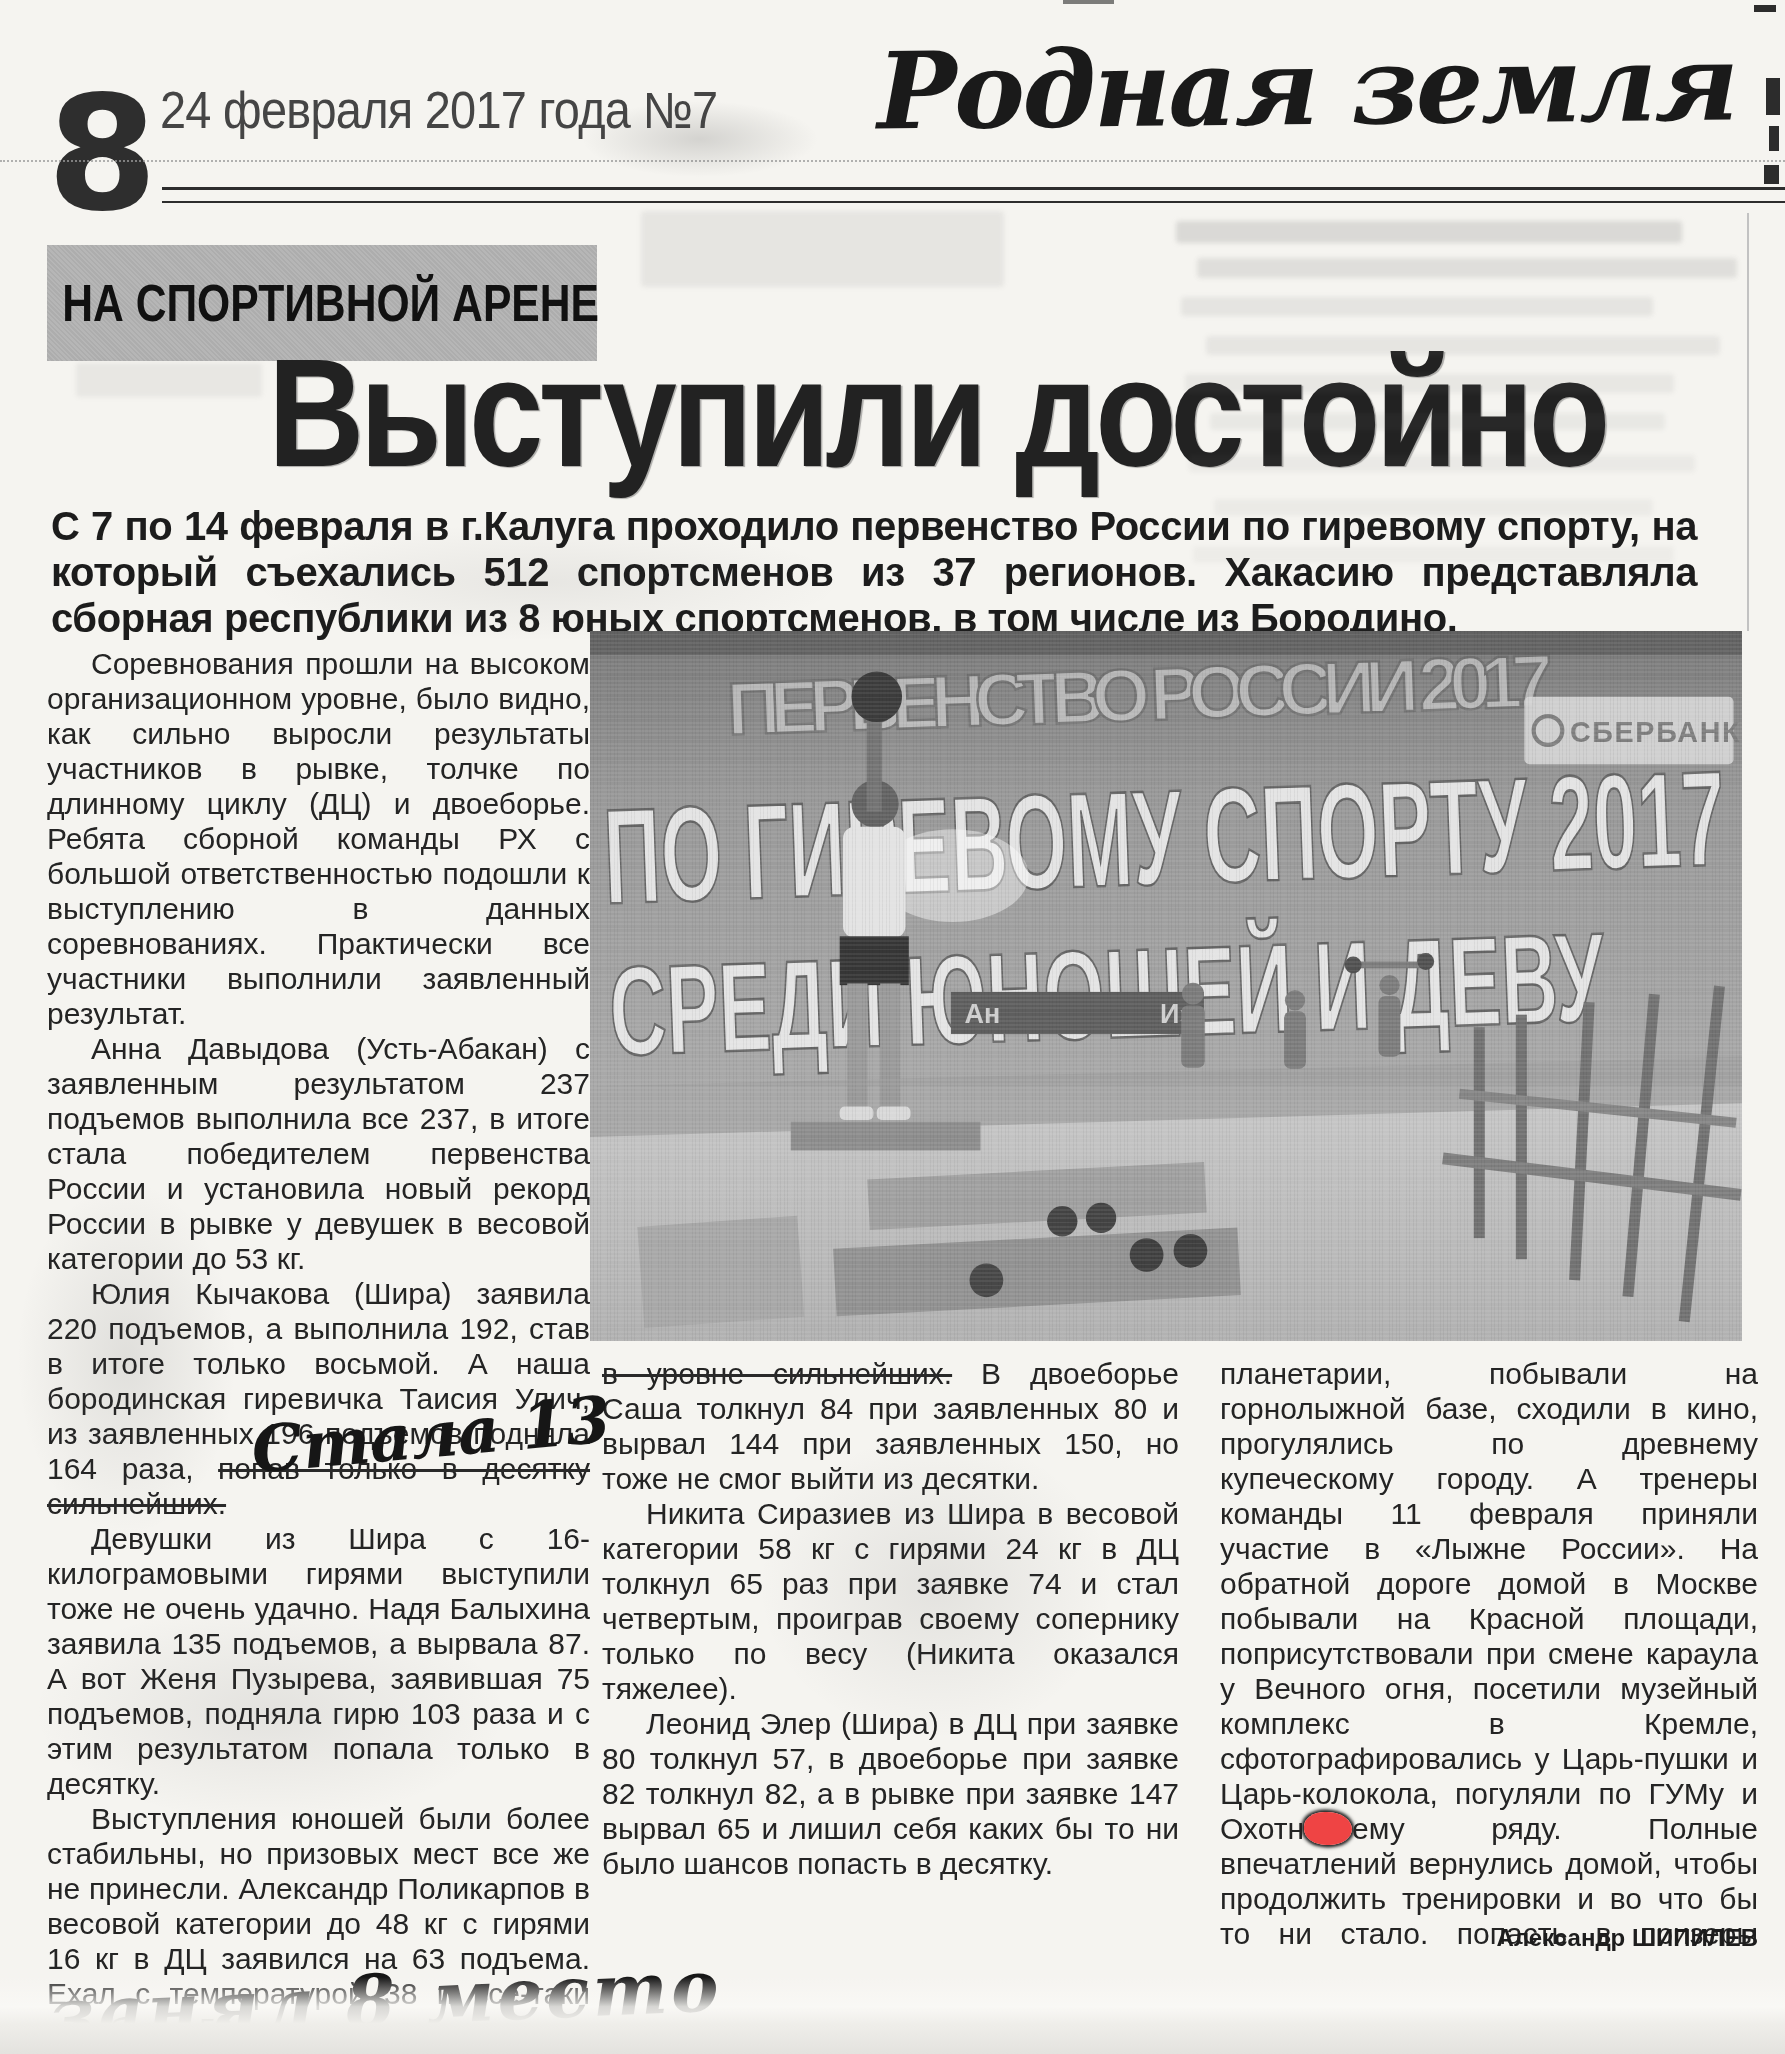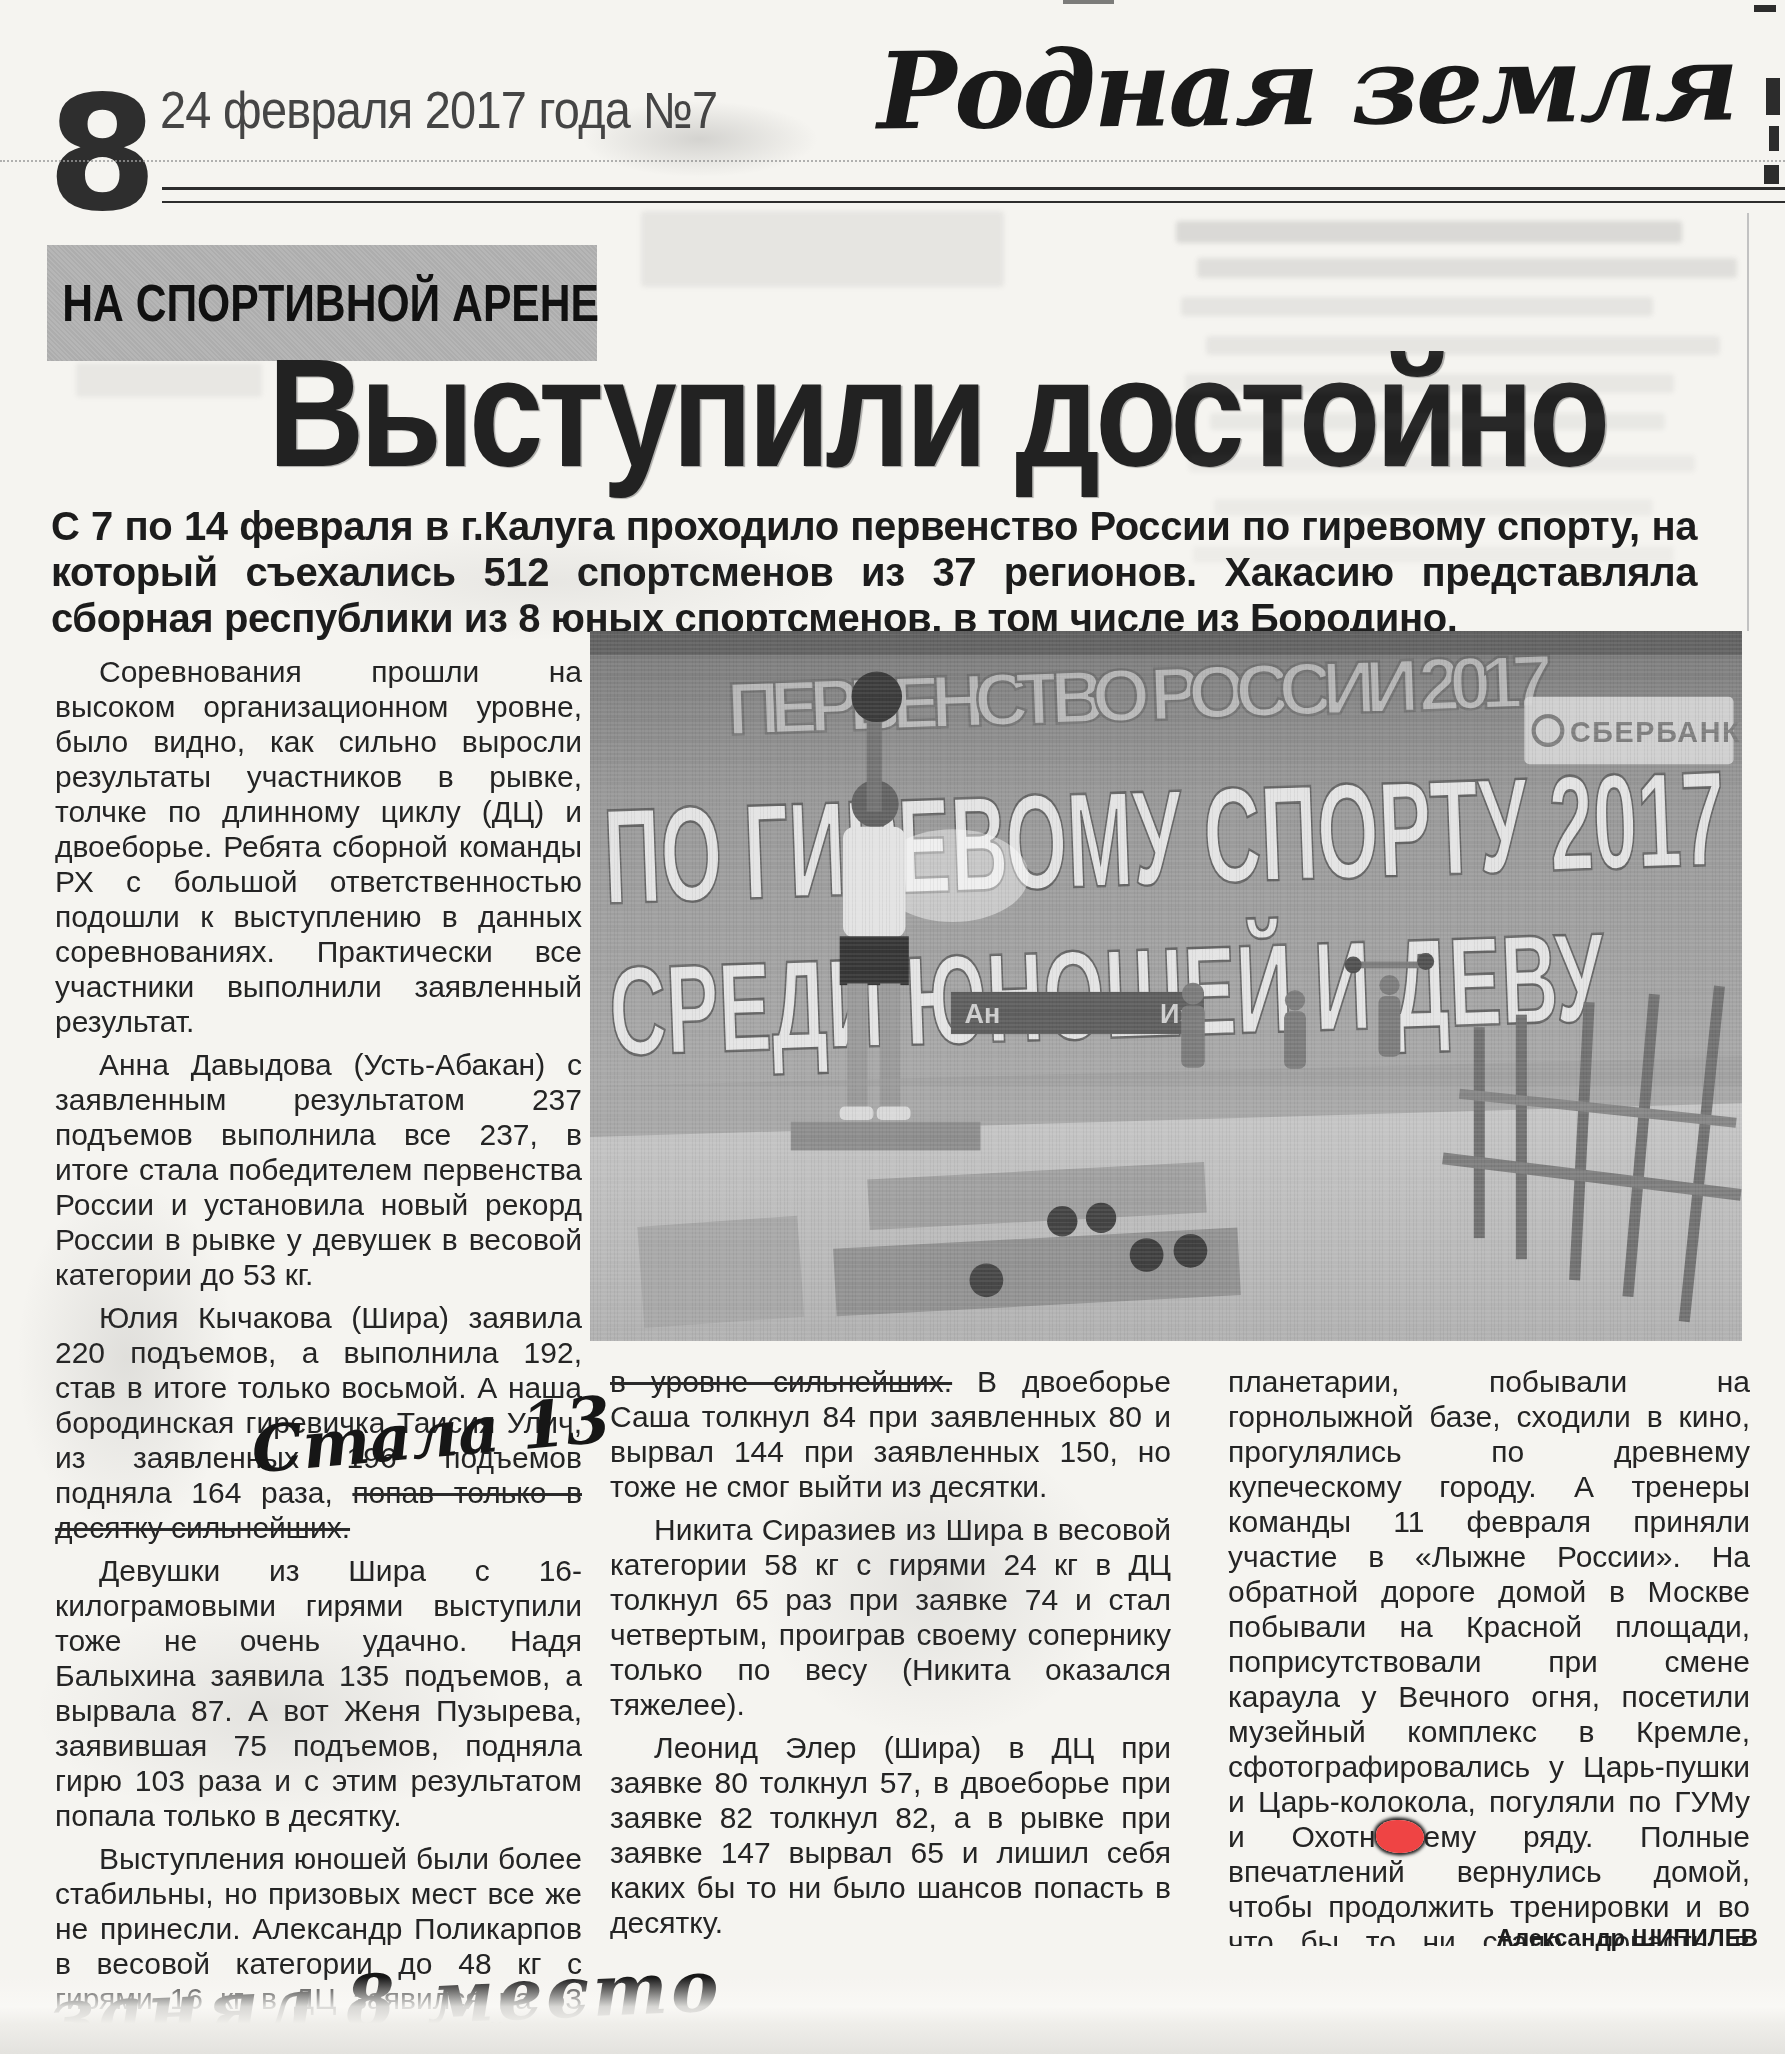--- a/index.html
+++ b/index.html
@@ -25,21 +25,21 @@
     background-image:repeating-linear-gradient(45deg,rgba(0,0,0,.05) 0 1.7px,transparent 1.7px 3.4px);}
   .rubric span{font-size:52px;font-weight:bold;color:#111;white-space:nowrap;
     transform:scaleX(.82);transform-origin:left center;padding-left:18.6px;letter-spacing:0px;}
   .headline{position:absolute;left:268px;top:336px;width:1316px;font-size:142px;font-weight:bold;
     color:#222;white-space:nowrap;line-height:1;transform:scaleX(.94) scaleY(1.08);
     transform-origin:left top;letter-spacing:-5px;text-shadow:1.7px 1.7px 0.8px rgba(40,40,40,.35);}
   .lede{position:absolute;left:51px;top:503px;width:1646px;font-size:40px;font-weight:bold;
     color:#1c1c1c;line-height:46px;text-align:justify;letter-spacing:-0.4px;}
   
   .col{position:absolute;font-size:30px;line-height:35px;color:#242424;text-align:justify;}
-  .col p{margin:8px;text-indent:44px;}
+  .col p{margin:0;text-indent:44px;}
   .col p.no-indent{text-indent:0;}
   .strike{text-decoration:line-through;text-decoration-thickness:3.4px;text-decoration-color:#2a2a2a;}
   .blot{background:#ef4444;color:transparent;border-radius:45% 55% 50% 50%;box-shadow:0 0 3.4px 2.5px #1d1d1d;}
   #col1{left:47px;top:646px;width:543px;height:1341px;}
   #col2{left:602px;top:1356px;width:577px;height:698px;overflow:hidden;}
   #col3{left:1220px;top:1356px;width:538px;height:590px;overflow:hidden;}
   .byline{position:absolute;left:1220px;top:1924px;width:538px;text-align:right;
     font-size:24px;font-weight:bold;color:#1d1d1d;}
   
   .handwriting{position:absolute;font-family:"DejaVu Serif",serif;font-style:italic;

